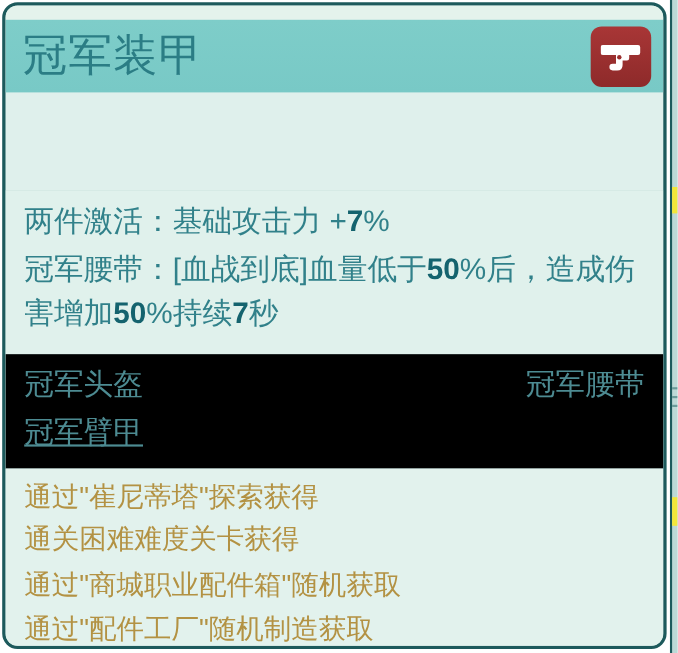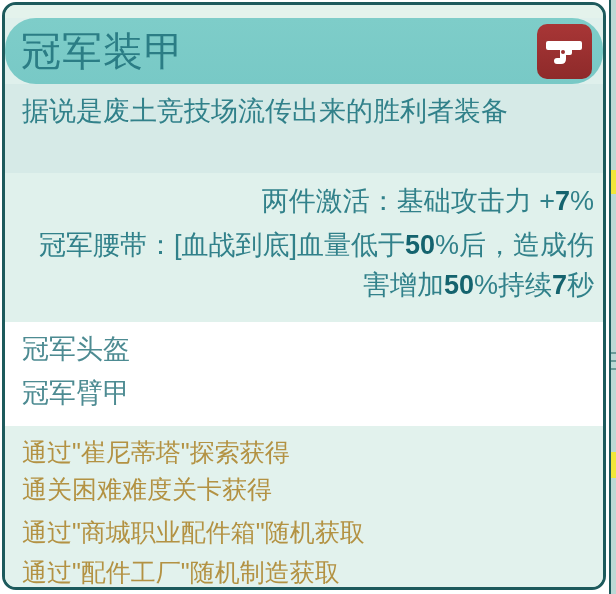--- a/index.html
+++ b/index.html
@@ -77,21 +77,20 @@
 
   
   .header {
     position: absolute;
     left: 0;
     top: 13px;
     width: 100%;
     height: 66px;
     background: #79cbc8;
     background: linear-gradient(180deg, #7ecdc9 0%, #78c9c6 100%);
-    border-radius: 31px;
   }
   .header-title {
     position: absolute;
     left: 16px;
     top: 5px;
     font-size: 40px;
     line-height: 56px;
     color: #2b7d85;
     letter-spacing: 1px;
     white-space: nowrap;
@@ -113,21 +112,21 @@
 
   
   .section {
     position: absolute;
     left: 0;
     width: 100%;
     box-sizing: border-box;
   }
   .sec-desc   { top: 79px;  height: 89px;  background: #d6eae7; }
   .sec-bonus  { top: 168px; height: 149px; background: #e0f1ec; }
-  .sec-items  { top: 317px; height: 104px; background: #ffffff; }
+  .sec-items  { top: 317px; height: 104px; background: #000000; }
   .sec-source { top: 421px; height: 167px; background: #e2f2ed; }
 
   .sep {
     position: absolute;
     left: 0;
     width: 100%;
     height: 1px;
     background: rgba(120,170,168,0.45);
   }
 
@@ -144,39 +143,38 @@
   }
 
   
   .bonus-line {
     position: absolute;
     left: 17px;
     font-size: 27px;
     line-height: 40px;
     color: #31818a;
     width: 572px;
-    text-align: right;
   }
   .bonus-2 { top: 8px; }
   .bonus-4 { top: 52px; }
   .num {
     font-weight: bold;
     color: #14636e;
   }
 
   
   .item-cell {
     position: absolute;
     font-size: 27px;
     line-height: 34px;
     color: #4d8b92;
     white-space: nowrap;
   }
   .item-r0 { top: 10px; }
-  .item-r1 { top: 54px; }
+  .item-r1 { top: 54px; text-decoration: underline; }
   .item-c0 { left: 17px; }
   .item-c1 { right: 17px; }
 
   
   .source-line {
     position: absolute;
     left: 17px;
     font-size: 25px;
     line-height: 32px;
     color: #b39243;
@@ -209,37 +207,35 @@
       <svg width="38" height="30" viewBox="0 0 38 30" aria-hidden="true">
         <path d="M2 4 L34 4 Q36 4 36 6 L36 11 Q36 13 34 13 L26 13 L26 16
                  Q26 18 24 18 L20 18 L20 22 Q20 27 15 27 L11 27
                  Q8 27 8 24 Q8 21 11 21 L14 21 L14 13 L2 13
                  Q0 13 0 11 L0 6 Q0 4 2 4 Z" fill="#ffffff"></path>
         <circle cx="17" cy="15" r="2" fill="#9c2f2f"></circle>
       </svg>
     </div>
   </div>
 
-  <div class="section sec-desc">
-    <div class="desc-text">据说是废土竞技场流传出来的胜利者装备</div>
-  </div>
   <div class="sep" style="top:168px;"></div>
 
   <div class="section sec-bonus">
     <div class="bonus-line bonus-2">
       <span>两件激活：</span><span>基础攻击力 +</span><span class="num">7</span><span>%</span>
     </div>
     <div class="bonus-line bonus-4">
       <span>冠军腰带：</span><span>[血战到底]血量低于</span><span class="num">50</span><span>%后，造成伤害增加</span><span class="num">50</span><span>%持续</span><span class="num">7</span><span>秒</span>
     </div>
   </div>
   <div class="sep" style="top:317px;"></div>
 
   <div class="section sec-items">
     <div class="item-cell item-r0 item-c0">冠军头盔</div>
+    <div class="item-cell item-r0 item-c1">冠军腰带</div>
     <div class="item-cell item-r1 item-c0">冠军臂甲</div>
   </div>
   <div class="sep" style="top:421px;"></div>
 
   <div class="section sec-source">
     <div class="source-line src-0">通过"崔尼蒂塔"探索获得</div>
     <div class="source-line src-1">通关困难难度关卡获得</div>
     <div class="source-line src-2">通过"商城职业配件箱"随机获取</div>
     <div class="source-line src-3">通过"配件工厂"随机制造获取</div>
   </div>

